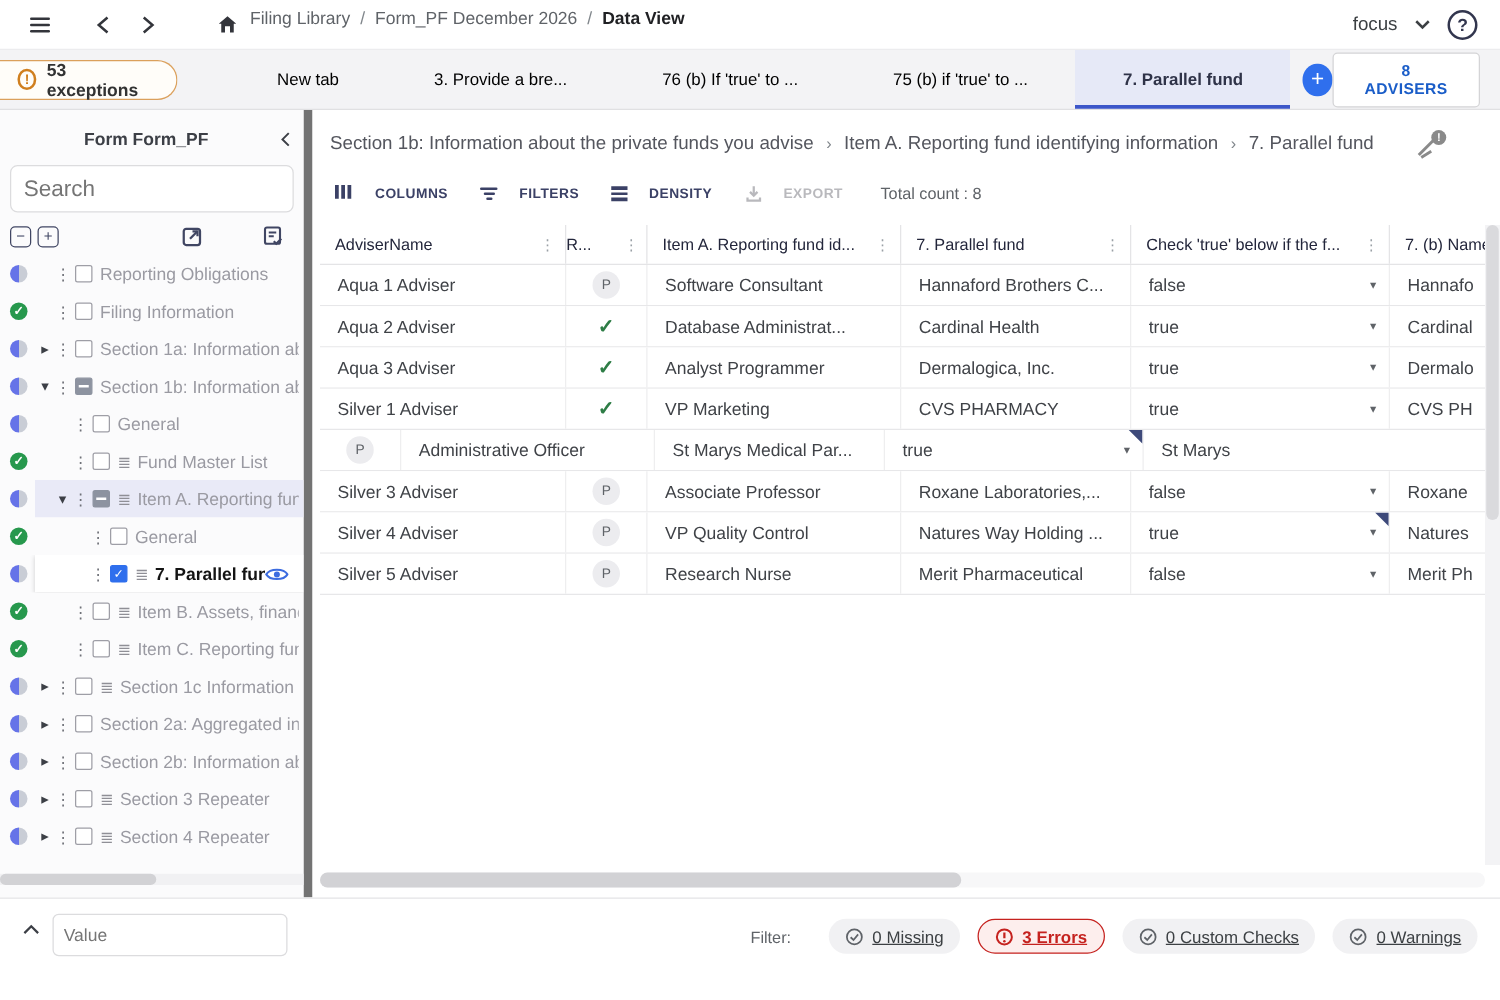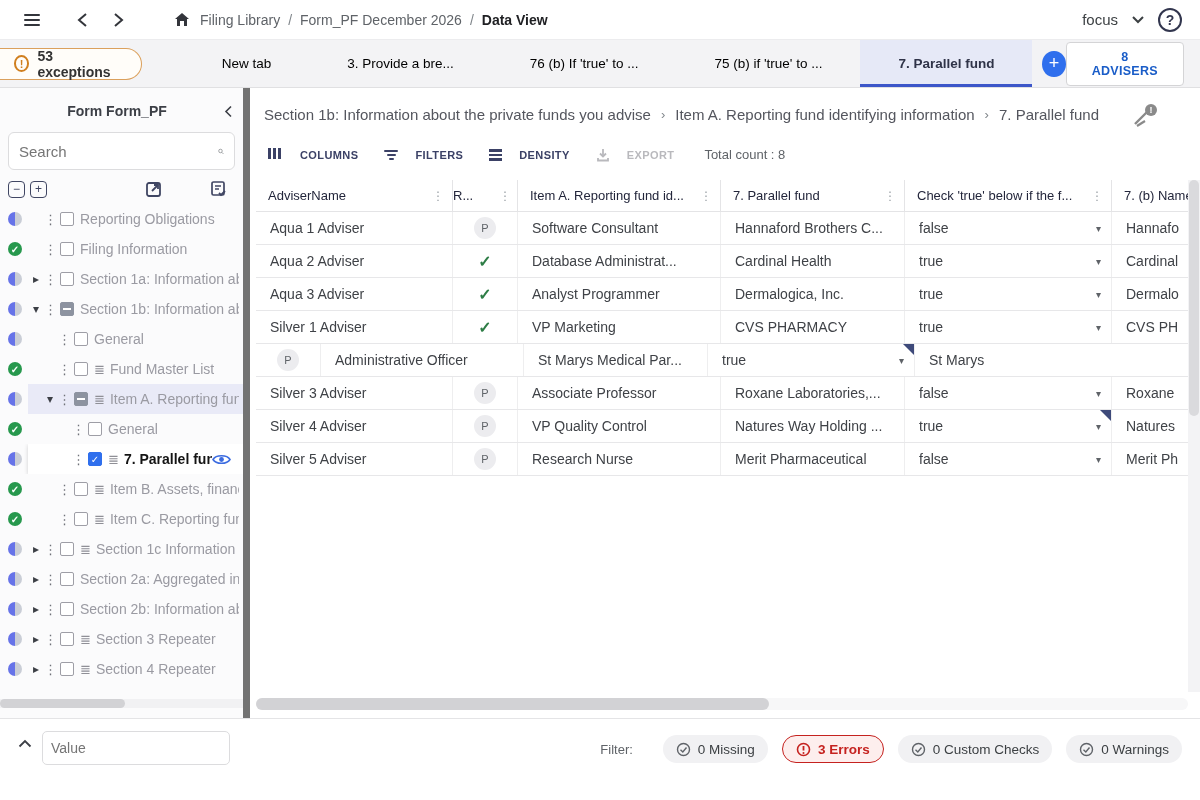--- a/index.html
+++ b/index.html
@@ -5,21 +5,21 @@
   * { margin:0; padding:0; box-sizing:border-box; }
   html,body { width:1200px; height:800px; font-family:"Liberation Sans", sans-serif; background:#fff; overflow:hidden; }
   .app { position:relative; width:1200px; height:800px; background:#fff; }
 
   
   .topbar { position:absolute; top:0; left:0; right:0; height:40px; background:#fff; border-bottom:1px solid #ececee; display:flex; align-items:center; padding:0 18px; }
   .icon-btn { display:flex; align-items:center; justify-content:center; width:28px; height:28px; cursor:pointer; color:#3c3f46; }
   .hamburger { width:16px; display:block; }
   .hamburger span { display:block; height:2px; background:#33353b; margin:3px 0; border-radius:1px; }
   .nav-arrows { display:flex; gap:8px; margin-left:22px; }
-  .crumb-wrap { display:flex; align-items:center; gap:8px; margin-left:40px; font-size:14px; color:#5f6368; }
+  .crumb-wrap { display:flex; align-items:flex-start; gap:8px; margin-left:40px; font-size:14px; color:#5f6368; }
   .crumb-sep { color:#80868b; }
   .crumb-last { color:#202124; font-weight:bold; }
   .topbar-right { margin-left:auto; display:flex; align-items:center; gap:14px; }
   .focus-label { font-size:15px; color:#3c4043; }
   .help-circle { width:24px; height:24px; border:2px solid #32364e; border-radius:50%; display:flex; align-items:center; justify-content:center; font-size:14px; font-weight:bold; color:#32364e; }
 
   
   .tabstrip { position:absolute; top:40px; left:0; right:0; height:48px; background:#f3f3f5; border-bottom:1px solid #e0e0e2; display:flex; align-items:center; }
   .exceptions-pill { display:flex; align-items:center; gap:8px; height:32px; padding:0 22px 0 14px; border:1px solid #dba05c; border-left:none; border-radius:0 16px 16px 0; background:#fffdf9; font-size:14px; font-weight:bold; color:#333; }
   .warn-circle { width:17px; height:17px; border:2px solid #d07f1f; border-radius:50%; color:#d07f1f; font-size:11px; font-weight:bold; display:flex; align-items:center; justify-content:center; }
@@ -31,21 +31,21 @@
 
   
   .body { position:absolute; top:88px; left:0; right:0; height:630px; display:flex; }
 
   
   .sidebar { width:250px; height:100%; background:#fbfbfc; border-right:7px solid #737373; position:relative; overflow:hidden; }
   .sb-header { display:flex; align-items:center; height:34px; padding:0 10px; margin-top:6px; }
   .sb-title { flex:1; text-align:center; font-size:14px; font-weight:bold; color:#3c3f46; }
   .sb-collapse { color:#3c3f46; font-size:15px; cursor:pointer; }
   .sb-search { margin:4px 8px 8px 8px; height:38px; border:1px solid #dcdcde; border-radius:6px; background:#fff; display:flex; align-items:center; padding:0 10px; }
-  .sb-search input { border:none; outline:none; flex:1; font-size:15px; color:#333; background:transparent; font-family:"Liberation Sans", sans-serif; }
+  .sb-search input { border:none; outline:none; flex:1; font-size:18px; color:#333; background:transparent; font-family:"Liberation Sans", sans-serif; }
   .sb-search input::placeholder { color:#757575; }
   .sb-tools { display:flex; align-items:center; padding:2px 10px 6px 8px; color:#404663; }
   .sq-btn { width:17px; height:17px; border:1.5px solid #404663; border-radius:4px; display:flex; align-items:center; justify-content:center; font-size:12px; margin-right:5px; cursor:pointer; color:#404663; }
   .sb-tools .spacer { flex:1; }
 
   .tree { position:relative; }
   .tree-row { display:flex; align-items:center; height:30px; padding-left:8px; white-space:nowrap; overflow:hidden; font-size:14px; color:#9a9aa2; cursor:pointer; }
   .status { width:14px; height:14px; border-radius:50%; flex:0 0 14px; margin-right:6px; }
   .status.partial { background:linear-gradient(90deg,#6673e8 0 50%,#c9cdd6 50% 100%); }
   .status.done { background:#27984d; position:relative; }
@@ -98,21 +98,21 @@
   .h-scroll .thumb { width:55%; height:12px; background:#d2d2d5; border-radius:6px; }
 
   
   .footer { position:absolute; top:718px; left:0; right:0; height:82px; background:#fff; border-top:1px solid #e4e4e6; display:flex; align-items:flex-start; padding:12px 18px 0 18px; }
   .ft-collapse { color:#3c3f46; font-size:13px; margin:8px 10px 0 0; cursor:pointer; }
   .value-box { width:188px; height:34px; border:1px solid #dcdcde; border-radius:5px; background:#fff; display:flex; align-items:center; padding:0 8px; }
   .value-box input { border:none; outline:none; flex:1; font-size:14px; color:#333; background:transparent; font-family:"Liberation Sans", sans-serif; }
   .value-box input::placeholder { color:#757575; }
   .ft-right { margin-left:auto; display:flex; align-items:center; gap:30px; margin-top:4px; }
   .filter-lbl { font-size:13px; color:#5f6368; }
-  .chip { display:flex; align-items:center; gap:7px; height:28px; padding:0 13px; border-radius:14px; background:#f1f1f3; font-size:13.5px; color:#3c4043; cursor:pointer; }
+  .chip { display:flex; align-items:center; gap:7px; height:28px; padding:0 13px; border-radius:14px; background:#f1f1f3; font-size:13.5px; color:#3c4043; cursor:pointer;text-decoration:underline; }
   .chip.error { background:#fdeeed; border:1.5px solid #c5221f; color:#c5221f; font-weight:bold; }
   svg { display:block; }
 </style>
 </head>
 <body>
 
 <div class="app">
 
   <div class="topbar">
     <div class="icon-btn">

